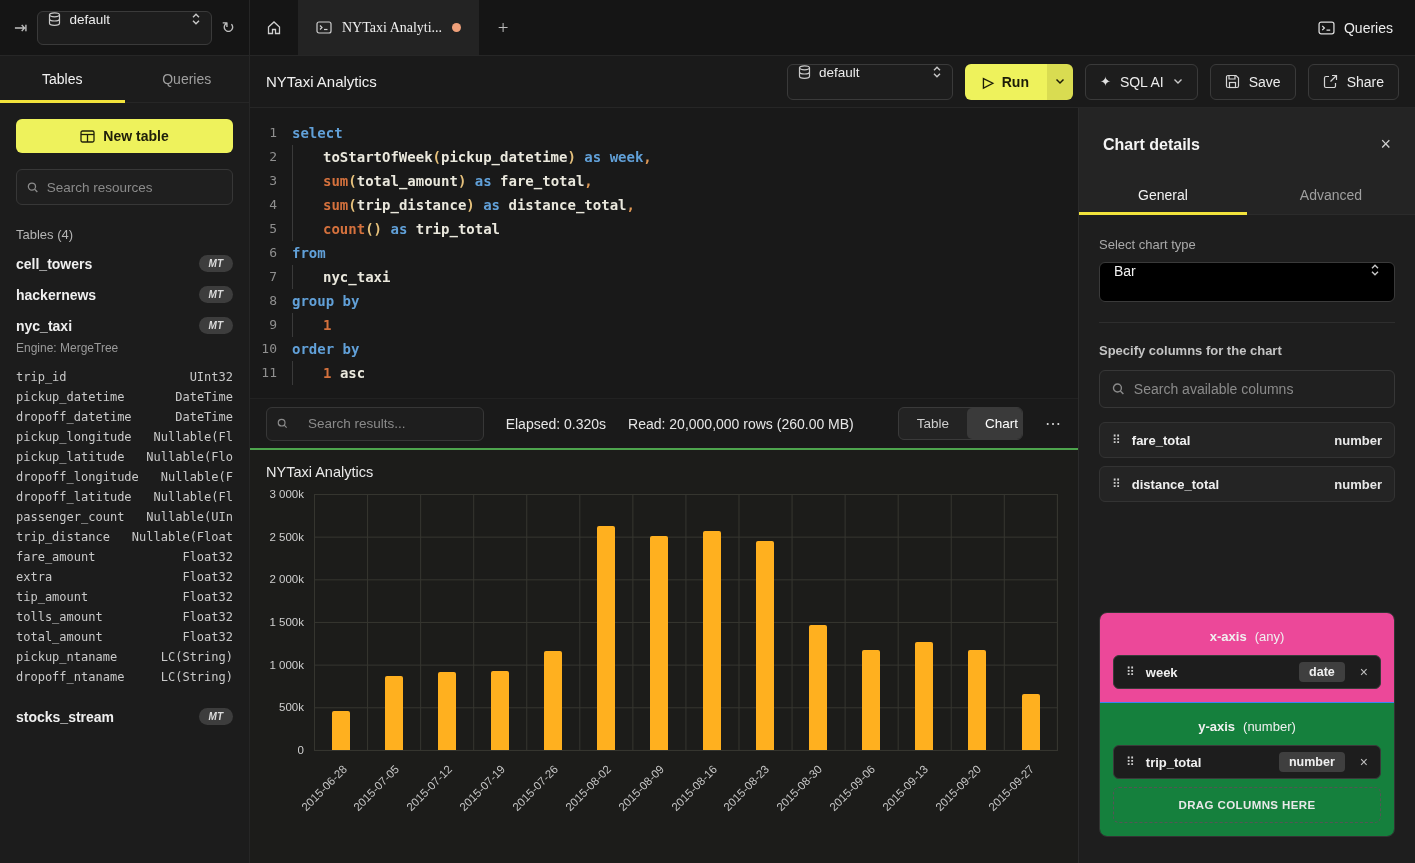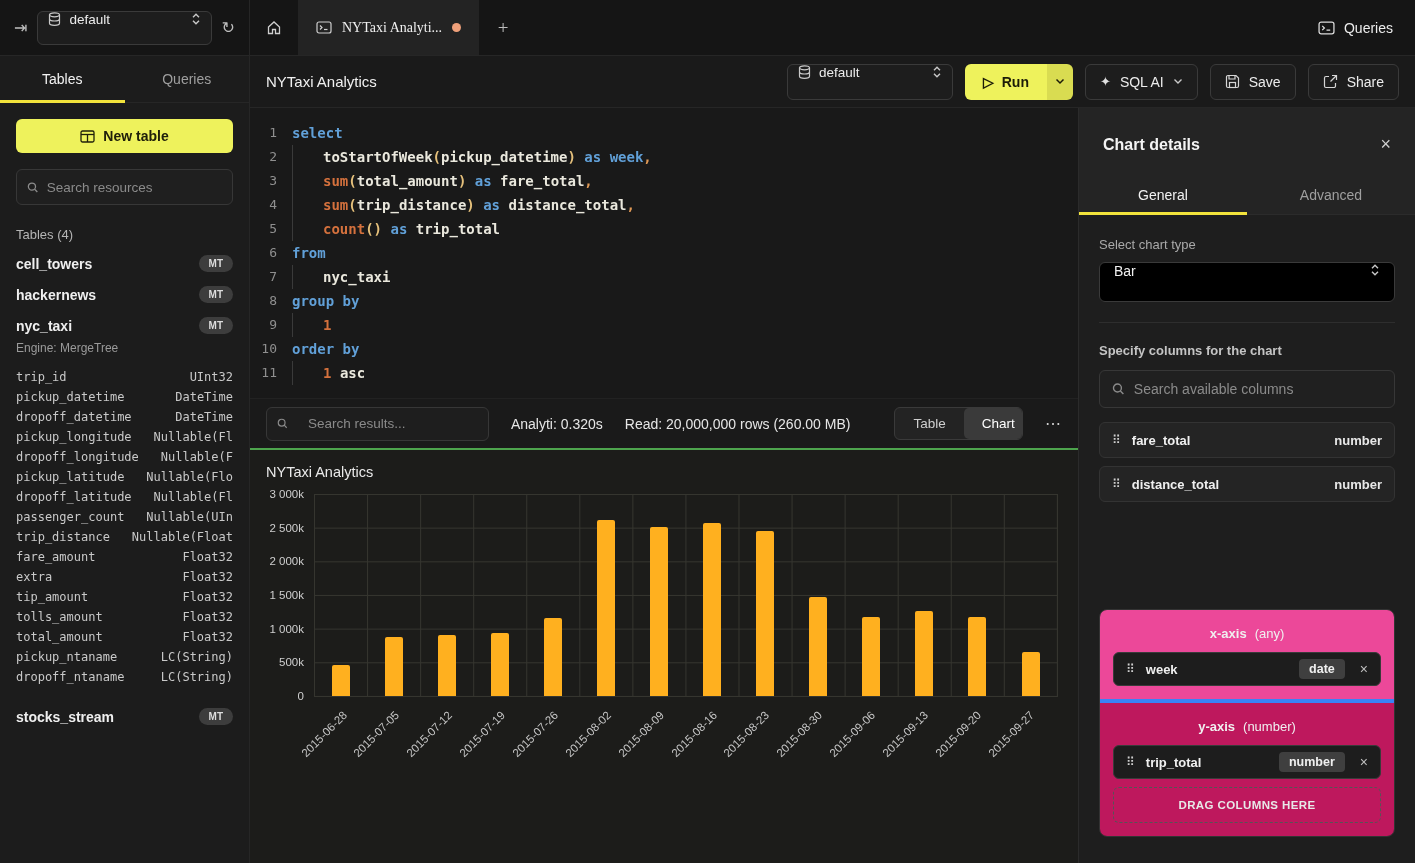--- a/index.html
+++ b/index.html
@@ -41,21 +41,21 @@
     border:none; border-radius:6px; display:flex; align-items:center; justify-content:center; gap:8px;
     font-size:14px; font-weight:600; cursor:pointer; flex-shrink:0; }
   .side-search { margin:0 16px; height:36px; border:1px solid #373737; border-radius:6px;
     display:flex; align-items:center; gap:8px; padding:0 10px; flex-shrink:0; background:#1f1f1f; }
   .side-search input { background:none; border:none; outline:none; color:#cfcfcf; font-size:13.5px; width:100%; }
   .side-search input::placeholder { color:#8b8b8b; }
   .section-label { margin:22px 16px 6px; color:#b5b5b5; font-size:13px; }
   .table-row { display:flex; justify-content:space-between; align-items:center; padding:7px 16px;
     font-size:14px; font-weight:600; color:#efefef; cursor:pointer; }
   .badge { background:#3d3d3d; color:#dcdcdc; font-size:10px; font-weight:700; padding:3px 10px;
-    border-radius:9px; }
+    border-radius:9px;font-style:italic; }
   .engine { padding:0 16px 8px; color:#9a9a9a; font-size:12px; }
   .col-row { display:flex; justify-content:space-between; padding:0 16px; line-height:20px;
     font-size:12px; color:#c9c9c9; }
 
   
   .main-wrap { flex:1; display:flex; flex-direction:column; min-width:0; }
   .main-header { height:52px; flex-shrink:0; background:#1a1a1a; border-bottom:1px solid #262626;
     display:flex; align-items:center; gap:12px; padding:0 16px; }
   .mh-title { font-size:15px; font-weight:500; color:#f0f0f0; margin-right:auto; }
   .mh-db { width:166px; flex:none; height:36px; }
@@ -93,21 +93,21 @@
   .toggle { display:flex; border:1px solid #3a3a3a; border-radius:6px; overflow:hidden; background:#232323; }
   .toggle-seg { padding:8px 18px; font-size:13.5px; color:#cfcfcf; cursor:pointer; }
   .toggle-seg.active { background:#3a3a3a; color:#ffffff; border-radius:5px; }
   .more-btn { color:#cfcfcf; font-size:16px; letter-spacing:1px; }
 
   .green-line { height:2px; background:var(--green,#4da44d); flex-shrink:0; }
 
   
   .chart-area { flex:1; background:#1c1c1a; padding:12px 16px 0; overflow:hidden; }
   .chart-title { font-size:14.5px; color:#eaeaea; margin:2px 0 14px; }
-  .plot { position:relative; margin-left:48px; margin-right:4px; height:203px;
+  .plot { position:relative; margin-left:48px; margin-right:4px; height:257px;
     background-image:linear-gradient(to right,#35352f 1px,transparent 1px),
                      linear-gradient(to bottom,#35352f 1px,transparent 1px);
     background-size:calc(100%/14) 100%, 100% calc(100%/6);
     border-right:1px solid #35352f; border-bottom:1px solid #35352f; }
   .y-label { position:absolute; right:calc(100% + 10px); transform:translateY(-50%);
     font-size:11.5px; color:#cfcfcf; white-space:nowrap; }
   .bars { position:absolute; inset:0; display:flex; }
   .bar-cell { flex:1; position:relative; }
   .bar { position:absolute; bottom:0; left:50%; transform:translateX(-50%); width:18px;
     background:var(--bar,#ffb01f); border-radius:2px 2px 0 0; }
@@ -144,21 +144,21 @@
     display:flex; align-items:center; gap:11px; padding:0 12px; margin-bottom:8px; cursor:grab; }
   .drag-handle { color:#cfcfcf; font-size:12px; }
   .chip-name { font-size:13px; font-weight:600; color:#f0f0f0; }
   .chip-type { margin-left:auto; font-size:13px; font-weight:600; color:#e8e8e8; }
   .chip-badge { margin-left:auto; background:#3f3f3f; border-radius:4px; padding:3px 10px;
     font-size:12.5px; font-weight:600; color:#f0f0f0; }
   .chip-x { color:#bfbfbf; font-size:14px; margin-left:4px; cursor:pointer; }
   .axes-box { border:1px solid #333; border-radius:8px; overflow:hidden; }
   .axis-sec { padding:11px 13px 13px; }
   .axis-sec.x { background:#ec4899; }
-  .axis-sec.y { background:#be185d; border-top:4px solid #3b82f6; }
+  .axis-sec.y { background:#15803d; border-top:1px solid #3b82f6; }
   .axis-title { text-align:center; font-size:13px; color:#f0f0f0; margin:5px 0 11px; }
   .axis-title b { font-weight:700; margin-right:8px; }
   .axis-sec .chip { background:#1d1d1d; border-color:#3a3a3a; height:34px; margin-bottom:0; }
   .axis-sec.y .chip { margin-bottom:8px; }
   .drop-zone { border:1px dashed #555; border-radius:6px; height:36px; display:flex; align-items:center;
     justify-content:center; color:#e8e8e8; font-size:11.5px; font-weight:700; letter-spacing:.4px; }
 
   svg.ic { display:block; }
 </style>
 </head>
@@ -257,26 +257,26 @@
         </div>
         <div class="col-row mono">
           <span>dropoff_datetime</span>
           <span>DateTime</span>
         </div>
         <div class="col-row mono">
           <span>pickup_longitude</span>
           <span>Nullable(Fl</span>
         </div>
         <div class="col-row mono">
+          <span>pickup_latitude</span>
+          <span>Nullable(Flo</span>
+        </div>
+        <div class="col-row mono">
           <span>dropoff_longitude</span>
           <span>Nullable(F</span>
-        </div>
-        <div class="col-row mono">
-          <span>pickup_latitude</span>
-          <span>Nullable(Flo</span>
         </div>
         <div class="col-row mono">
           <span>dropoff_latitude</span>
           <span>Nullable(Fl</span>
         </div>
         <div class="col-row mono">
           <span>passenger_count</span>
           <span>Nullable(UIn</span>
         </div>
         <div class="col-row mono">
@@ -421,21 +421,21 @@
           </div>
 
         <div class="results-bar">
           <div class="res-search">
             <svg class="ic" width="13" height="13" viewBox="0 0 13 13" fill="none" stroke="#8b8b8b" stroke-width="1.4">
                 <circle cx="5.5" cy="5.5" r="4"></circle>
                 <path d="m8.5 8.5 3 3"></path>
               </svg>
             <input placeholder="Search results..." style="">
           </div>
-          <div class="res-stat">Analyti: 0.320s</div>
+          <div class="res-stat">Elapsed: 0.320s</div>
           <div class="res-stat">Read: 20,000,000 rows (260.00 MB)</div>
           <div class="spacer"></div>
           <div class="toggle">
             <div class="toggle-seg">Table</div>
             <div class="toggle-seg active">Chart</div>
           </div>
           <div class="more-btn">⋯</div>
         </div>
 
         <div class="green-line"></div>

